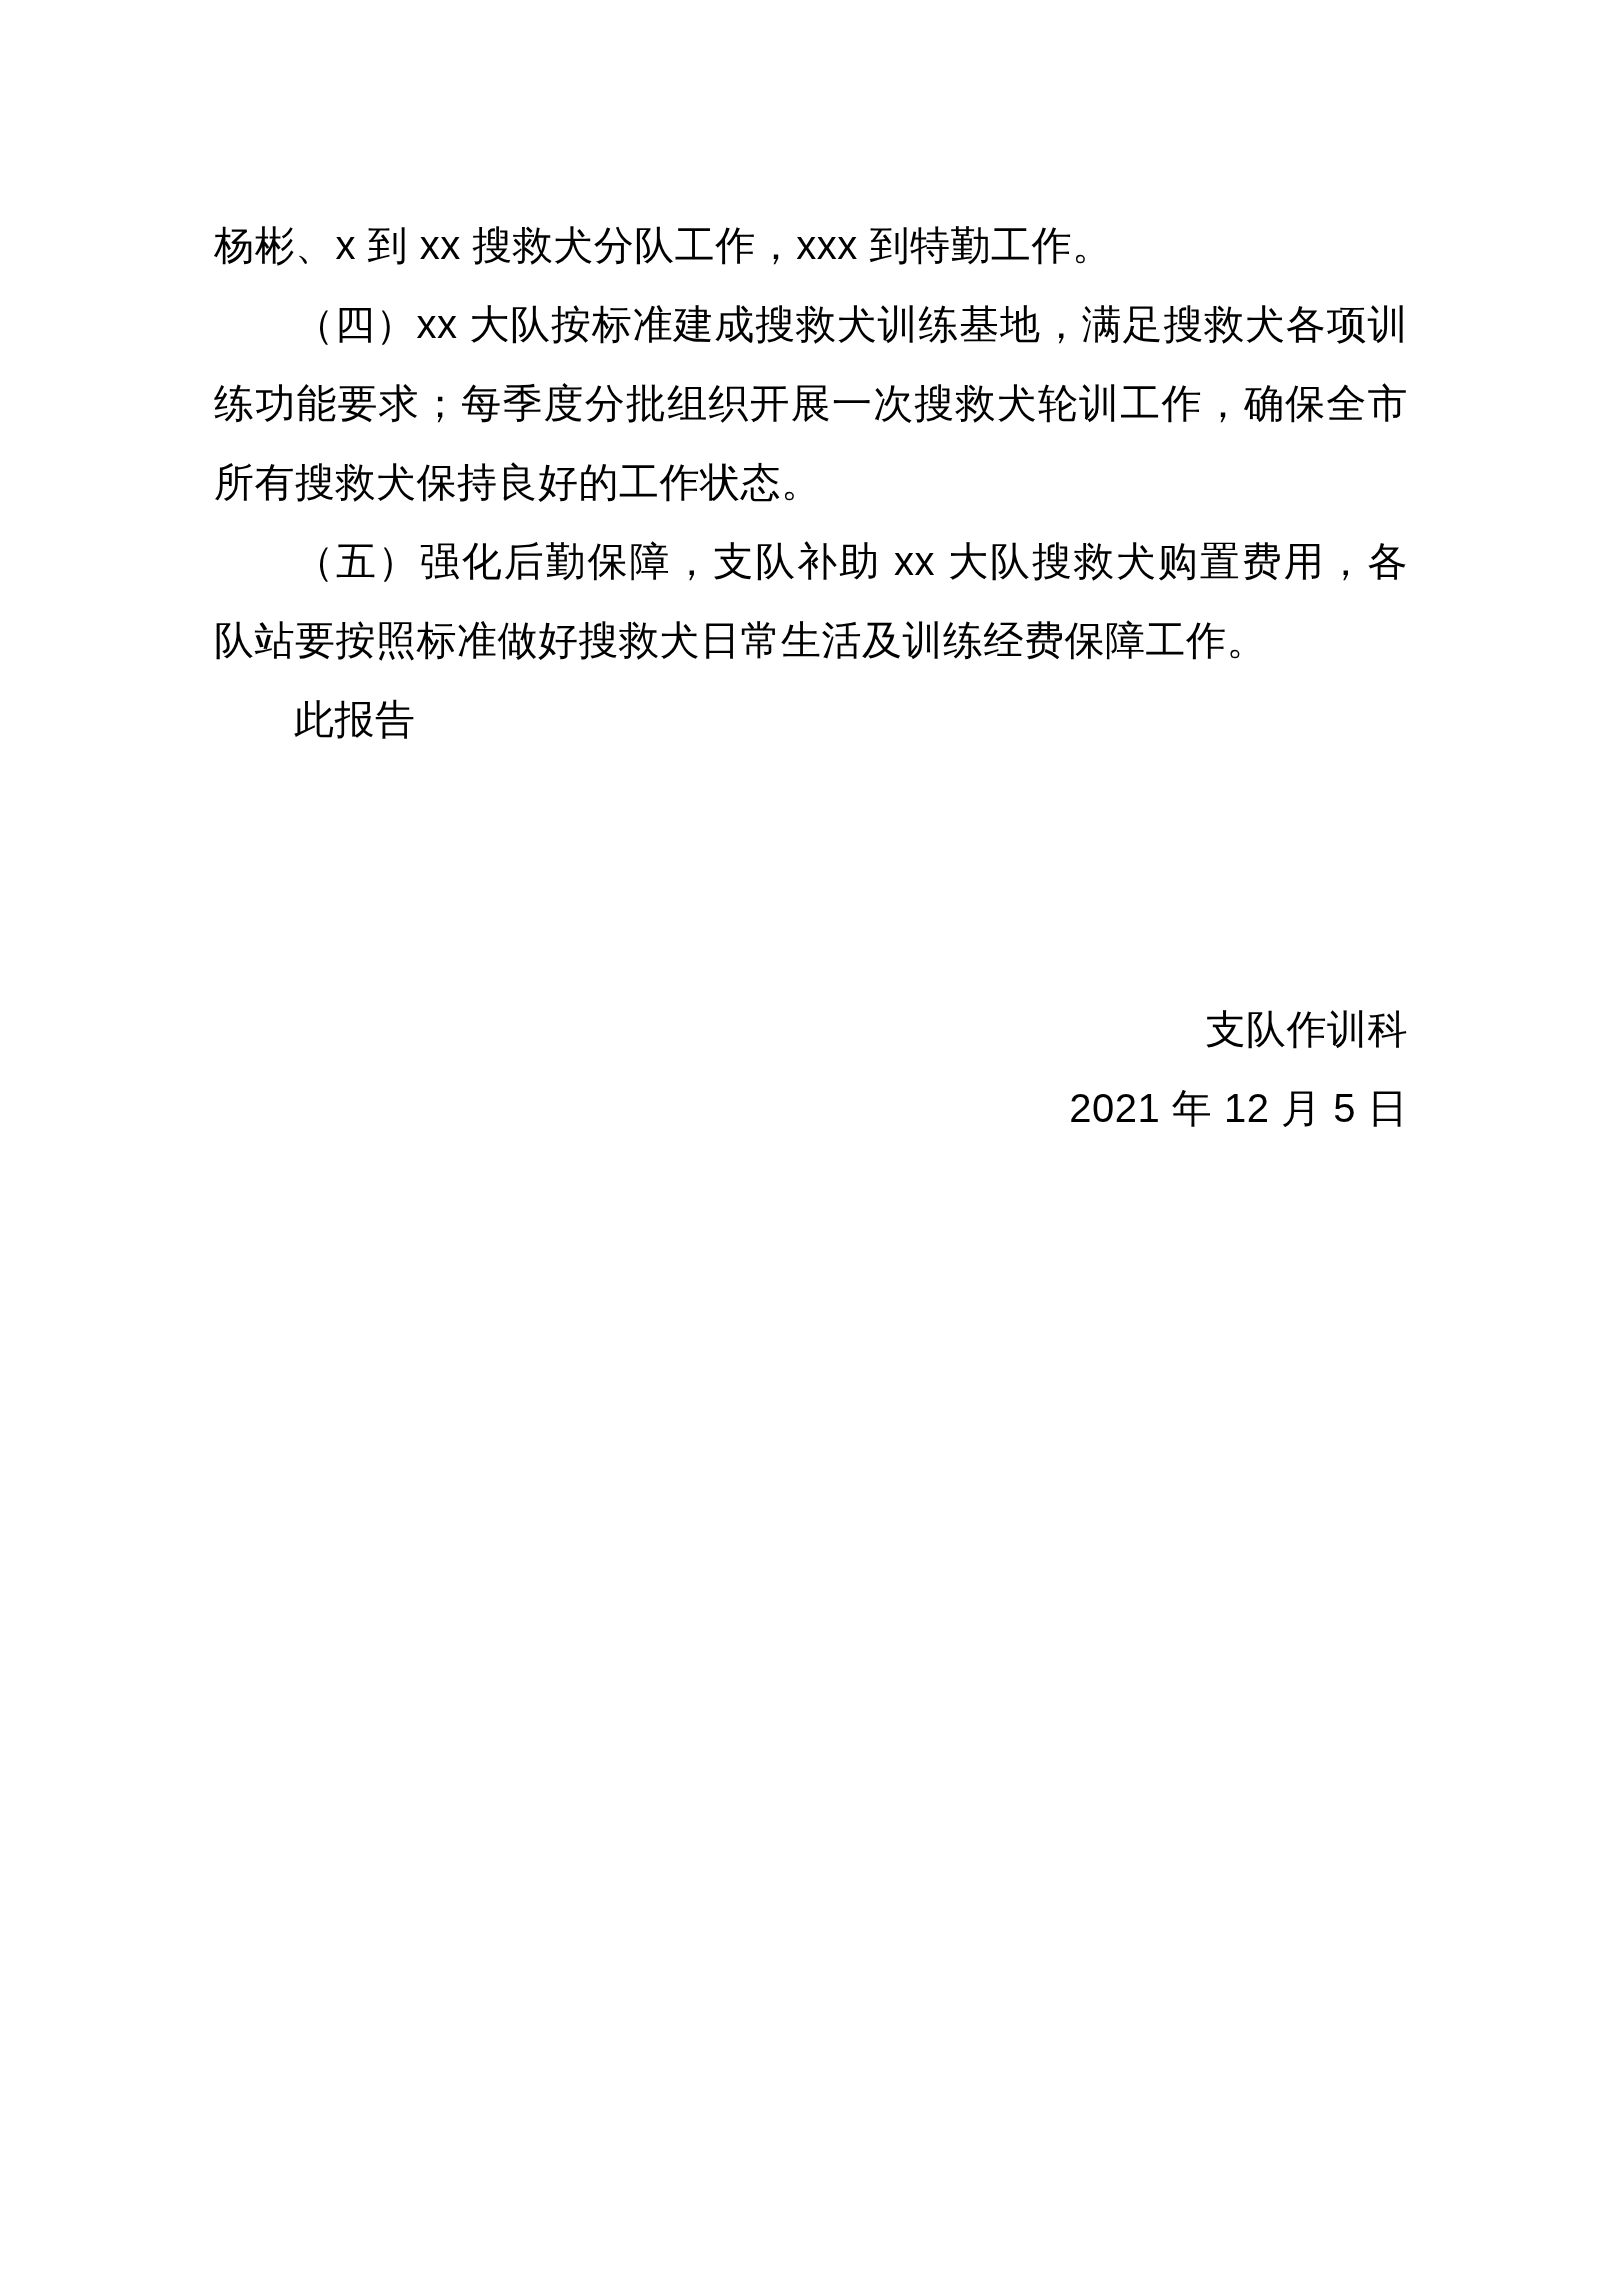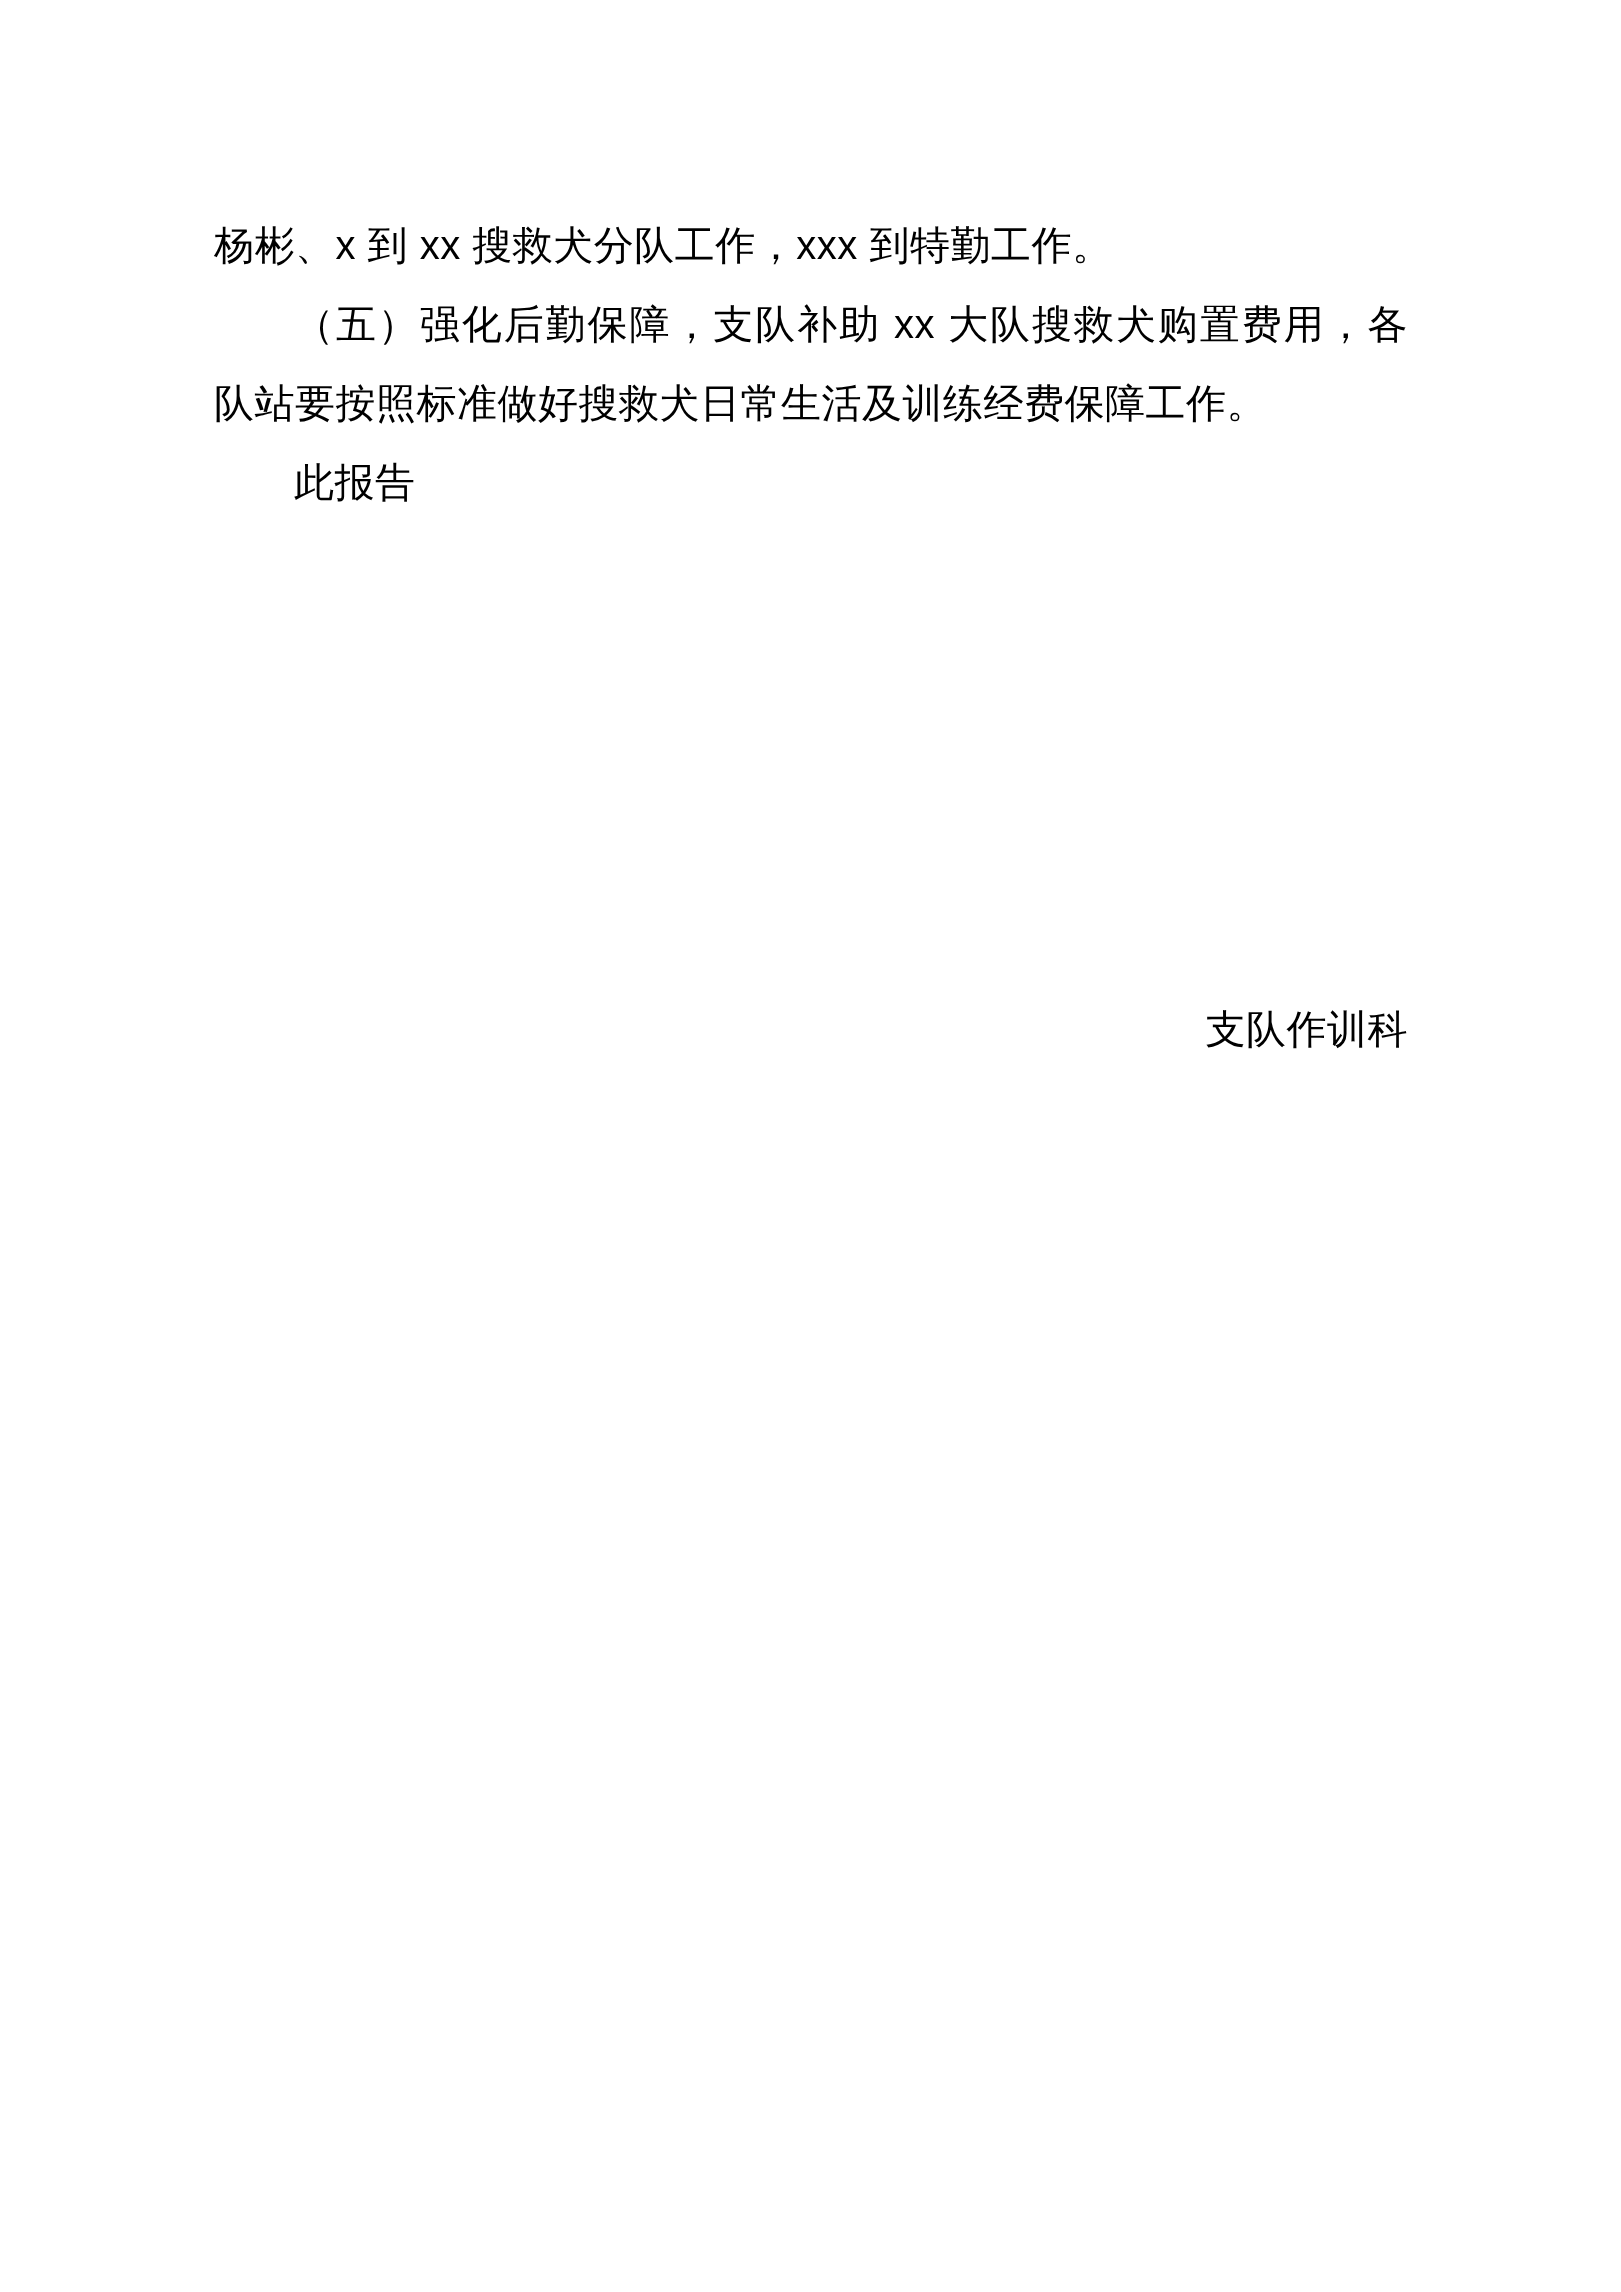--- a/index.html
+++ b/index.html
@@ -50,22 +50,24 @@
     text-align: right;
   }
 </style>
 </head>
 <body>
 
 <div class="page">
 
   <div class="doc-body">
     <p class="para">杨彬、x 到 xx 搜救犬分队工作，xxx 到特勤工作。</p>
+    <p class="para indent">（四）xx 大队按标准建成搜救犬训练基地，满足搜救犬各项训练功能要求；每季度分批组织开展一次搜救犬轮训工作，确保全市所有搜救犬保持良好的工作状态。</p>
     <p class="para indent">（五）强化后勤保障，支队补助 xx 大队搜救犬购置费用，各队站要按照标准做好搜救犬日常生活及训练经费保障工作。</p>
     <p class="para indent">此报告</p>
   </div>
 
   <div class="sign-block">
     <div class="sign-line">支队作训科</div>
+    <div class="sign-line">2021 年 12 月 5 日</div>
   </div>
 
 </div>
 
 
 </body></html>

